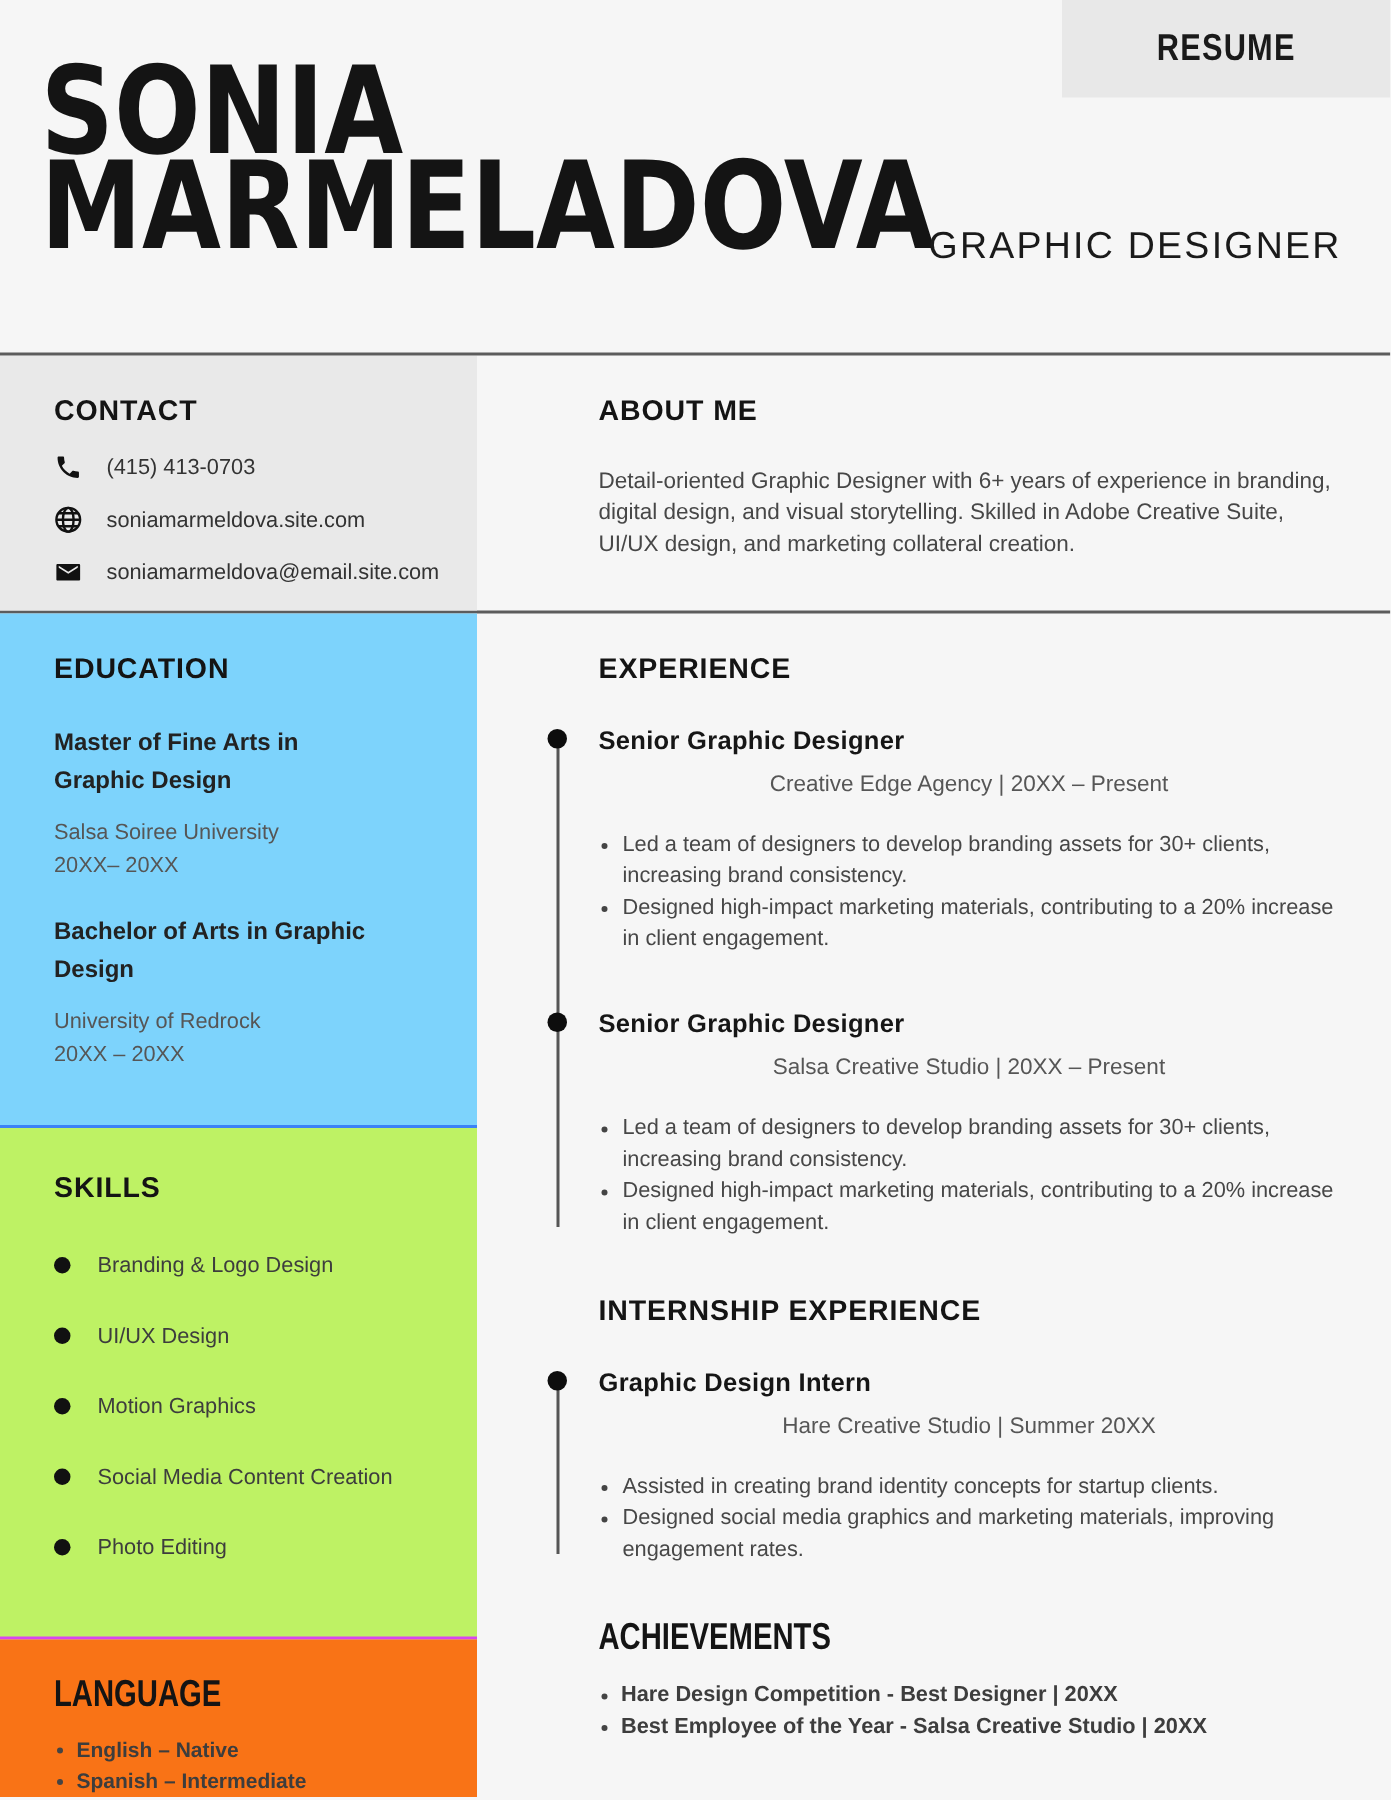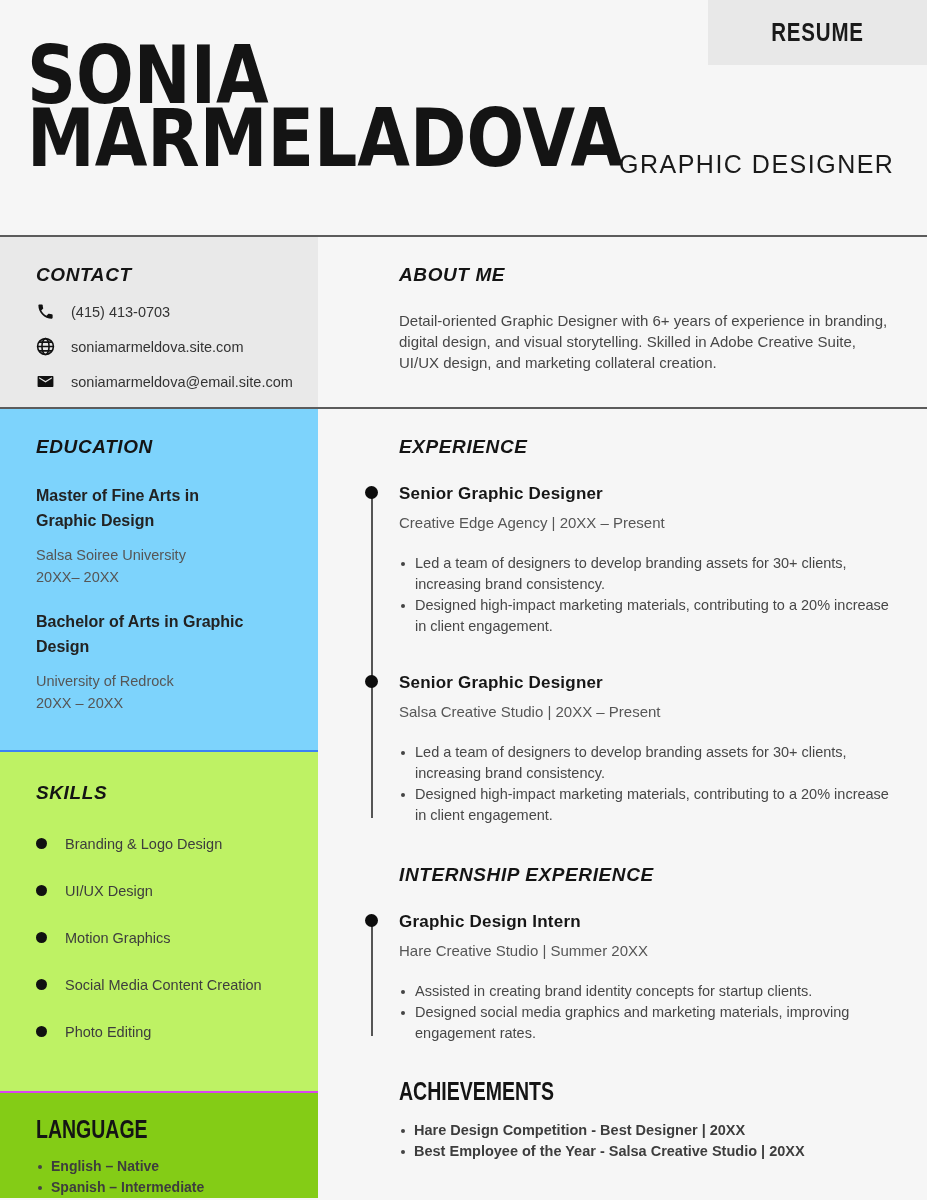--- a/index.html
+++ b/index.html
@@ -23,32 +23,32 @@
   .name-inner {
     font-family:"DejaVu Sans", sans-serif; font-weight:bold; font-size:81px;
     line-height:63px; color:#141414; letter-spacing:0;
     transform:scaleX(0.84); transform-origin:0 0; white-space:nowrap;
   }
   .job-title-hdr {
     position:absolute; left:619px; top:150px; font-size:25px; letter-spacing:1.5px;
     color:#1a1a1a; white-space:nowrap;
   }
   
-  .h-a { font-size:19px; font-weight:bold; letter-spacing:0.6px; color:#141414;font-style:italic; }
+  .h-a { font-size:19px; font-weight:bold; letter-spacing:0.6px; color:#141414; }
   .h-b { font-size:25px; font-weight:bold; color:#141414; }
   .h-b .hb-inner { display:inline-block; transform:scaleX(0.78); transform-origin:0 50%; white-space:nowrap; }
   
   .row-contact { display:flex; height:172px; border-bottom:2px solid #5c5c5c; }
   .panel-contact { width:318px; background:#e9e9e9; padding:27px 20px 0 36px; }
   .panel-about { flex:1; padding:27px 36px 0 81px; }
   .row-main { display:flex; height:789px; align-items:stretch; }
   .col-left { width:318px; display:flex; flex-direction:column; }
   .panel-edu { height:379px; background:#7dd3fc; border-bottom:2px solid #3b82f6; padding:27px 28px 0 36px; }
   .panel-skills { height:376px; background:#bef264; border-bottom:2px solid #d946ef; padding:30px 28px 0 36px; }
-  .panel-lang { flex:1; background:#84cc16; padding:22px 28px 0 36px; }
+  .panel-lang { flex:1; background:#f97316; padding:22px 28px 0 36px; }
   .col-right { flex:1; padding:27px 34px 0 81px; }
   
   .c-item { display:flex; align-items:center; margin-top:16px; }
   .c-item:first-of-type { margin-top:22px; }
   .c-icon { width:19px; height:19px; flex:0 0 19px; margin-right:16px; display:inline-flex; }
   .c-icon svg { width:100%; height:100%; }
   .c-text { font-size:14.5px; color:#333; }
   
   .about-text { margin-top:24px; font-size:15px; line-height:21px; color:#474747; max-width:500px; }
   
@@ -66,21 +66,21 @@
   .dot-sm { width:4px; height:4px; border-radius:50%; background:#444; margin:9px 9px 0 2px; flex:0 0 4px; }
   
   .timeline { position:relative; margin-top:26px; }
   .timeline::before {
     content:""; position:absolute; left:-28px; top:12px; bottom:8px; width:2px; background:#555;
   }
   .job { position:relative; }
   .job + .job { margin-top:36px; }
   .job-dot { position:absolute; left:-34px; top:2px; width:13px; height:13px; border-radius:50%; background:#0d0d0d; }
   .job-name { font-size:17px; font-weight:bold; color:#161616; letter-spacing:0.2px; }
-  .job-meta { margin-top:10px; font-size:15px; color:#565656; }
+  .job-meta { margin-top:10px; font-size:15px; color:#565656;text-align:center; }
   .job-bullets { list-style:none; margin-top:22px; }
   .b-item { display:flex; font-size:14.5px; line-height:21px; color:#474747; }
   .b-item .dot-sm { margin-top:9px; margin-right:10px; }
   .section-2 { margin-top:38px; }
   .section-3 { margin-top:33px; }
   .ach-list { margin-top:14px; }
   .ach-list .mini-item { font-size:14.5px; }
 </style>
 </head>
 <body>

